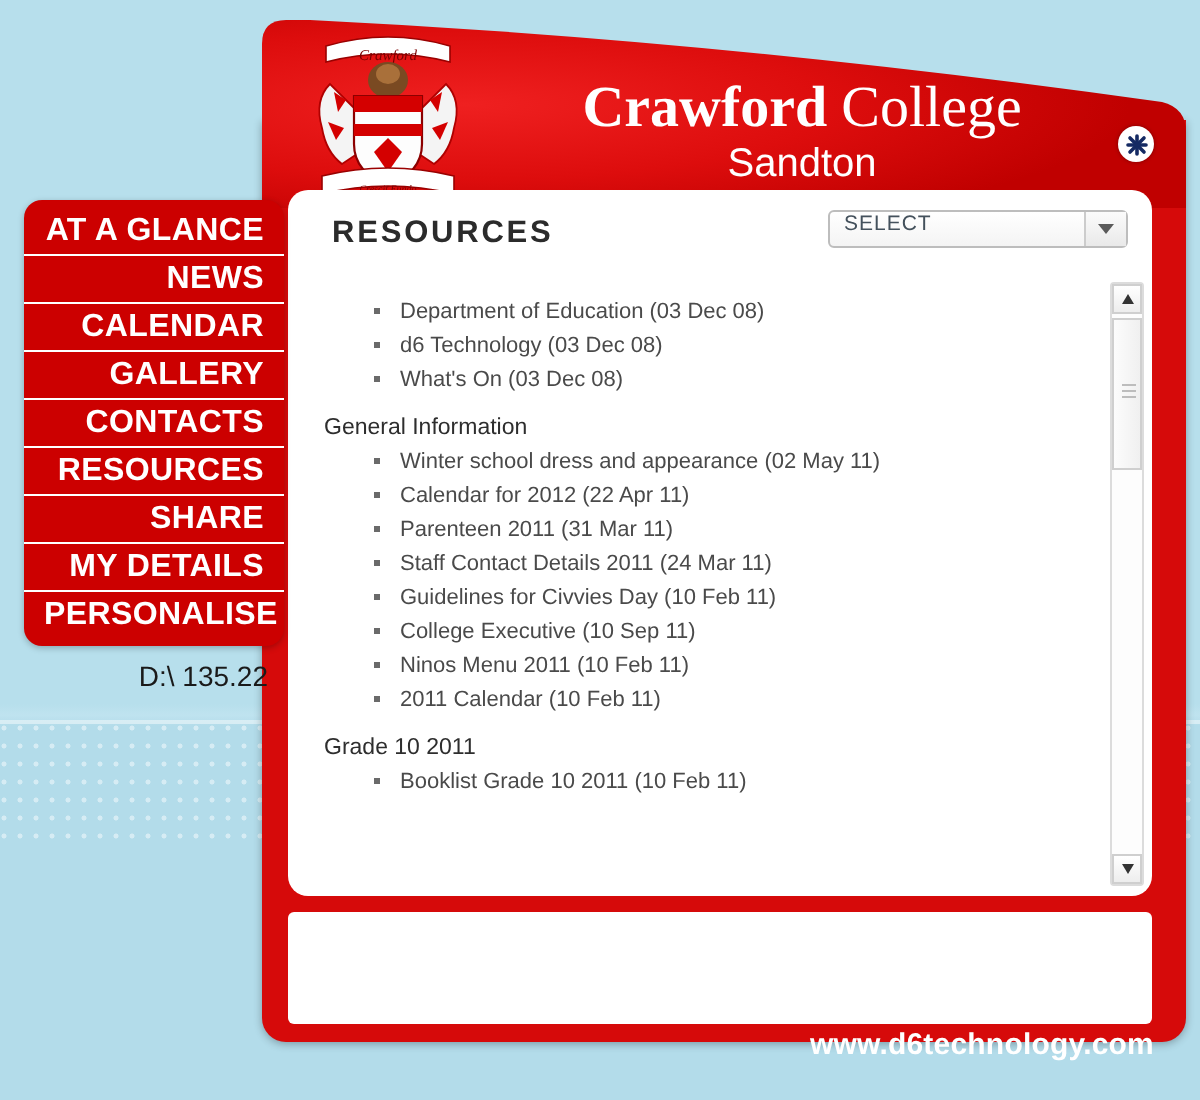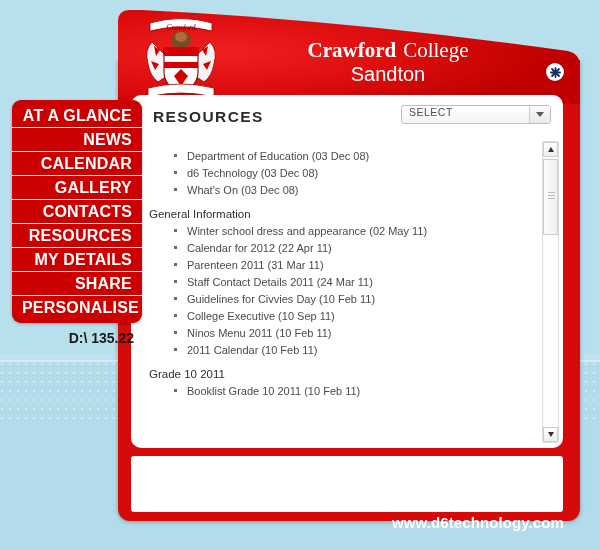--- a/index.html
+++ b/index.html
@@ -78,29 +78,29 @@
 
   #version-label {
     position: absolute;
     left: 12px;
     top: 330px;
     width: 130px;
     text-align: right;
     padding-right: 8px;
     box-sizing: border-box;
     font-size: 14px;
-    font-weight: bold;
+    font-weight: normal;
     color: #1a1a1a;
     z-index: 5;
   }
 
   
   #panel {
     position: absolute;
-    left: 118px;
+    left: 131px;
     top: 4px;
     width: 462px;
     height: 517px;
     z-index: 3;
   }
   #panel-body {
     position: absolute;
     left: 0;
     top: 56px;
     width: 462px;
@@ -133,21 +133,21 @@
     left: 120px;
     top: 36px;
     width: 300px;
     z-index: 3;
     text-align: center;
     color: #ffffff;
     line-height: 1;
   }
   #title-main {
     font-family: "Liberation Serif", "DejaVu Serif", serif;
-    font-size: 21px;
+    font-size: 29px;
     white-space: nowrap;
   }
   #title-main .w1 { font-weight: bold; }
   #title-main .w2 { font-weight: normal; margin-left: 7px; }
   #title-sub {
     font-family: "Liberation Sans", sans-serif;
     font-size: 20px;
     margin-top: 3px;
     font-weight: normal;
   }
@@ -366,22 +366,22 @@
   <div id="bg-line"></div>
   <div id="bg-dots"></div>
 
   <nav id="sidebar">
     <div class="nav-item">AT A GLANCE</div>
     <div class="nav-item">NEWS</div>
     <div class="nav-item">CALENDAR</div>
     <div class="nav-item">GALLERY</div>
     <div class="nav-item">CONTACTS</div>
     <div class="nav-item">RESOURCES</div>
+    <div class="nav-item">SHARE</div>
     <div class="nav-item">MY DETAILS</div>
-    <div class="nav-item">SHARE</div>
     <div class="nav-item">PERSONALISE</div>
   </nav>
 
   <div id="version-label">D:\ 135.22</div>
 
   <section id="panel">
 
     <div id="panel-body"></div>
 
     <div id="header">

